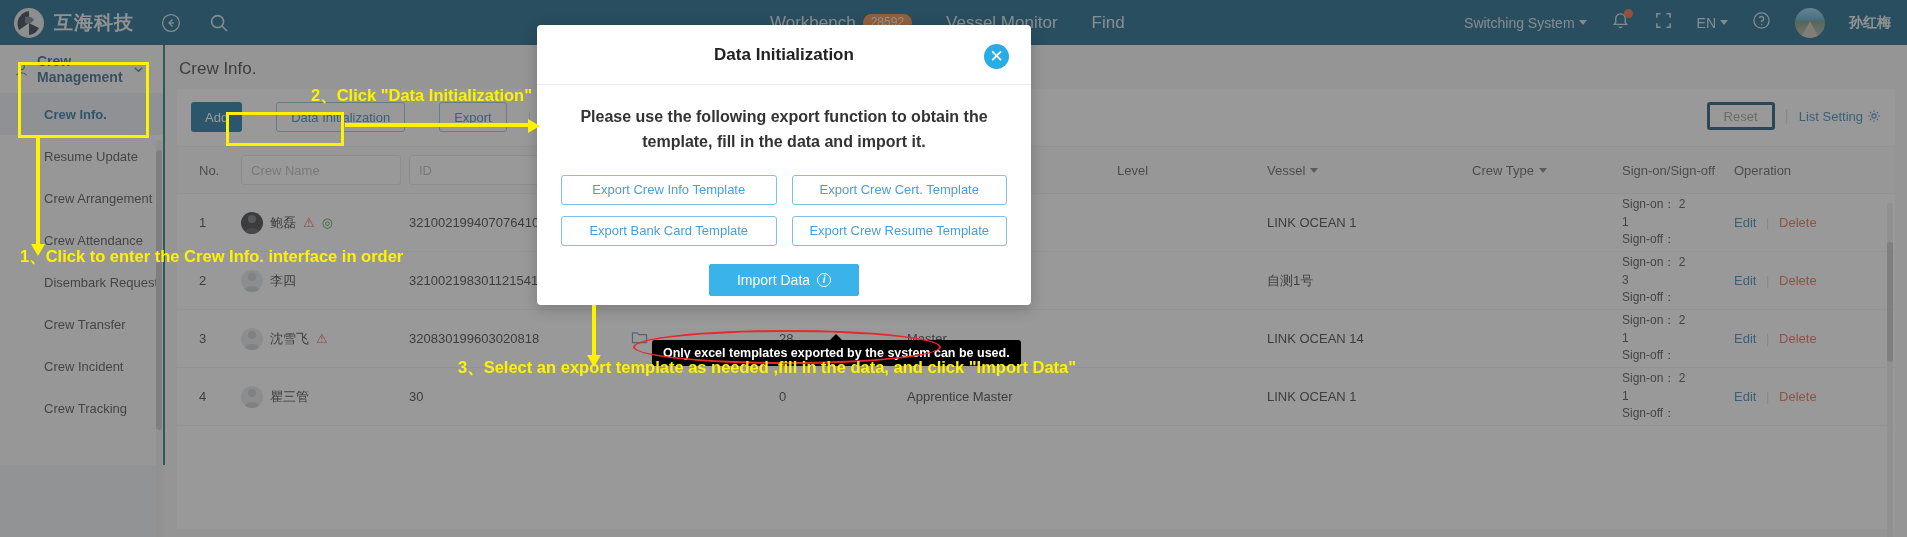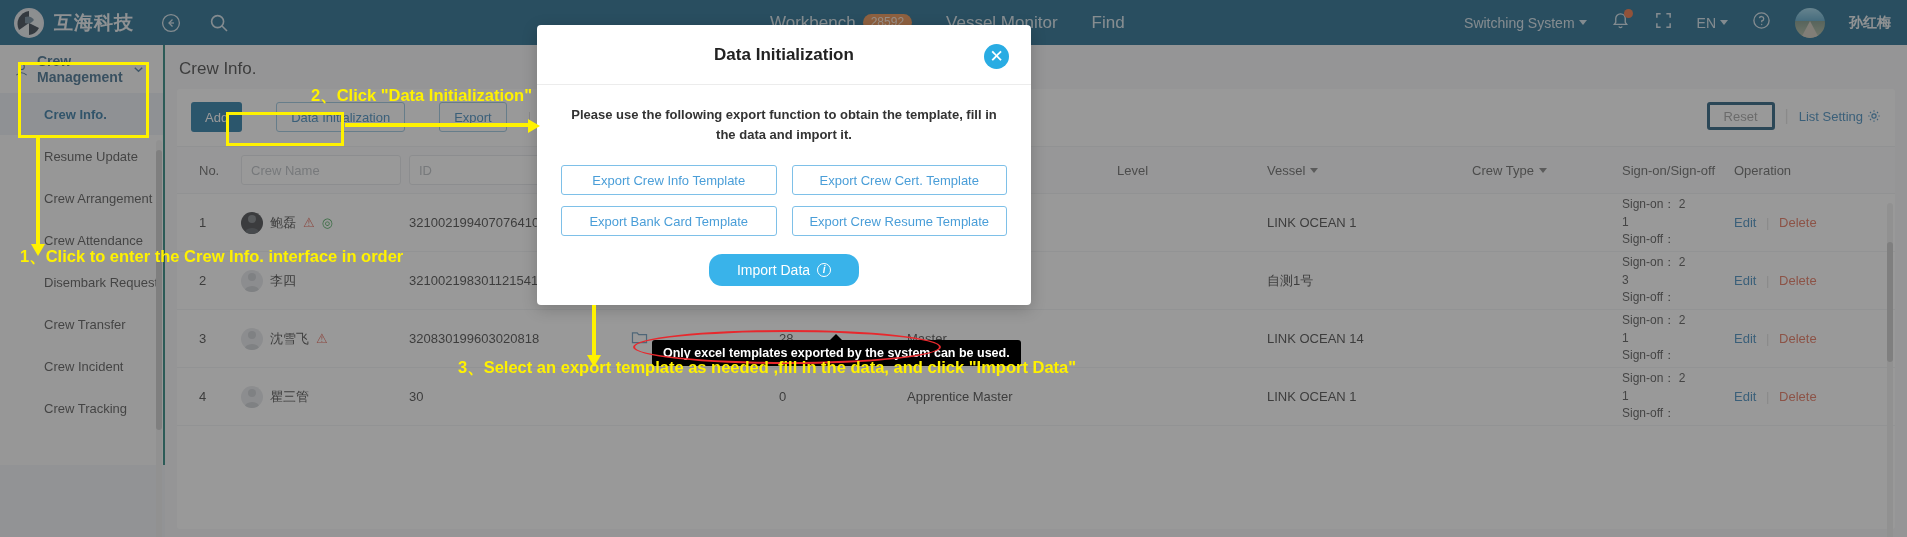--- a/index.html
+++ b/index.html
@@ -181,33 +181,33 @@
     height: 60px; display: flex; align-items: center; justify-content: center;
     border-bottom: 1px solid #ececec; position: relative;
   }
   .modal-title { font-size: 17px; font-weight: bold; color: #222; }
   .modal-close {
     position: absolute; right: 22px; top: 19px; width: 25px; height: 25px; border-radius: 50%;
     background: #29ace3; color: #fff; display: flex; align-items: center; justify-content: center;
     font-size: 17px; cursor: pointer; line-height: 1;
   }
   .modal-body { padding: 20px 24px 0 24px; }
-  .modal-desc { font-size: 13px; font-weight: bold; color: #333; text-align: center; line-height: 1.55; }
+  .modal-desc { font-size: 16px; font-weight: bold; color: #333; text-align: center; line-height: 1.55; }
   .tpl-grid {
     margin-top: 20px; display: grid; grid-template-columns: 1fr 1fr; gap: 11px 15px;
   }
   .tpl-btn {
     height: 30px; border: 1px solid #7ec0e8; border-radius: 3px; background: #fff;
     color: #4a9ed8; font-size: 13px; display: flex; align-items: center; justify-content: center;
     cursor: pointer;
   }
   .import-row { display: flex; justify-content: center; margin-top: 18px; position: relative; }
   .import-btn {
     background: #39b3ea; color: #fff; font-size: 14px; height: 32px; padding: 0 28px;
-    border-radius: 13px; display: flex; align-items: center; gap: 7px; cursor: pointer;
+    border-radius: 2px; display: flex; align-items: center; gap: 7px; cursor: pointer;
   }
   .info-ring {
     width: 14px; height: 14px; border: 1.5px solid #fff; border-radius: 50%;
     display: flex; align-items: center; justify-content: center; font-size: 10px;
     font-style: italic; font-weight: bold; line-height: 1;
   }
   .tooltip {
     position: absolute; top: 340px; left: 652px; z-index: 40;
     background: #000; color: #fff; font-size: 12.5px; font-weight: bold;
     padding: 6px 11px; border-radius: 3px; white-space: nowrap;

